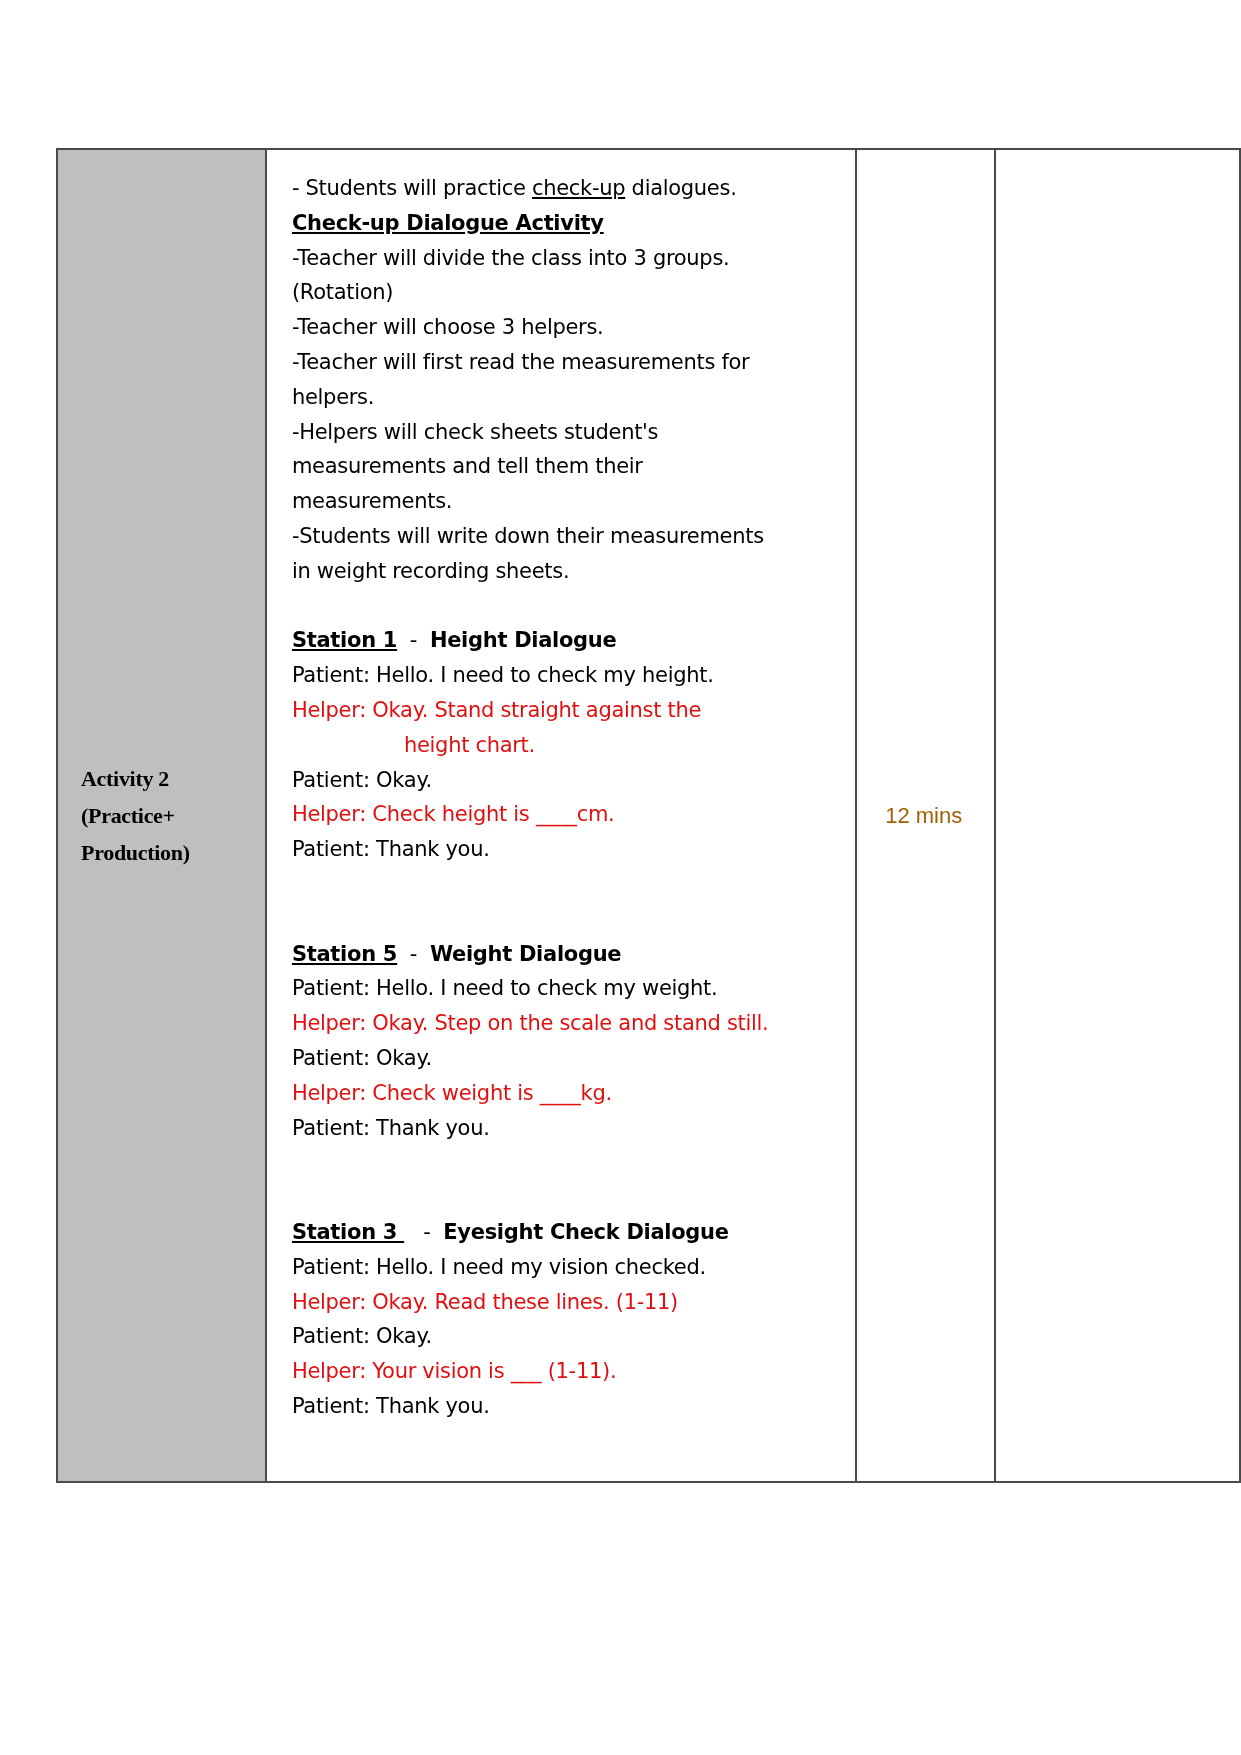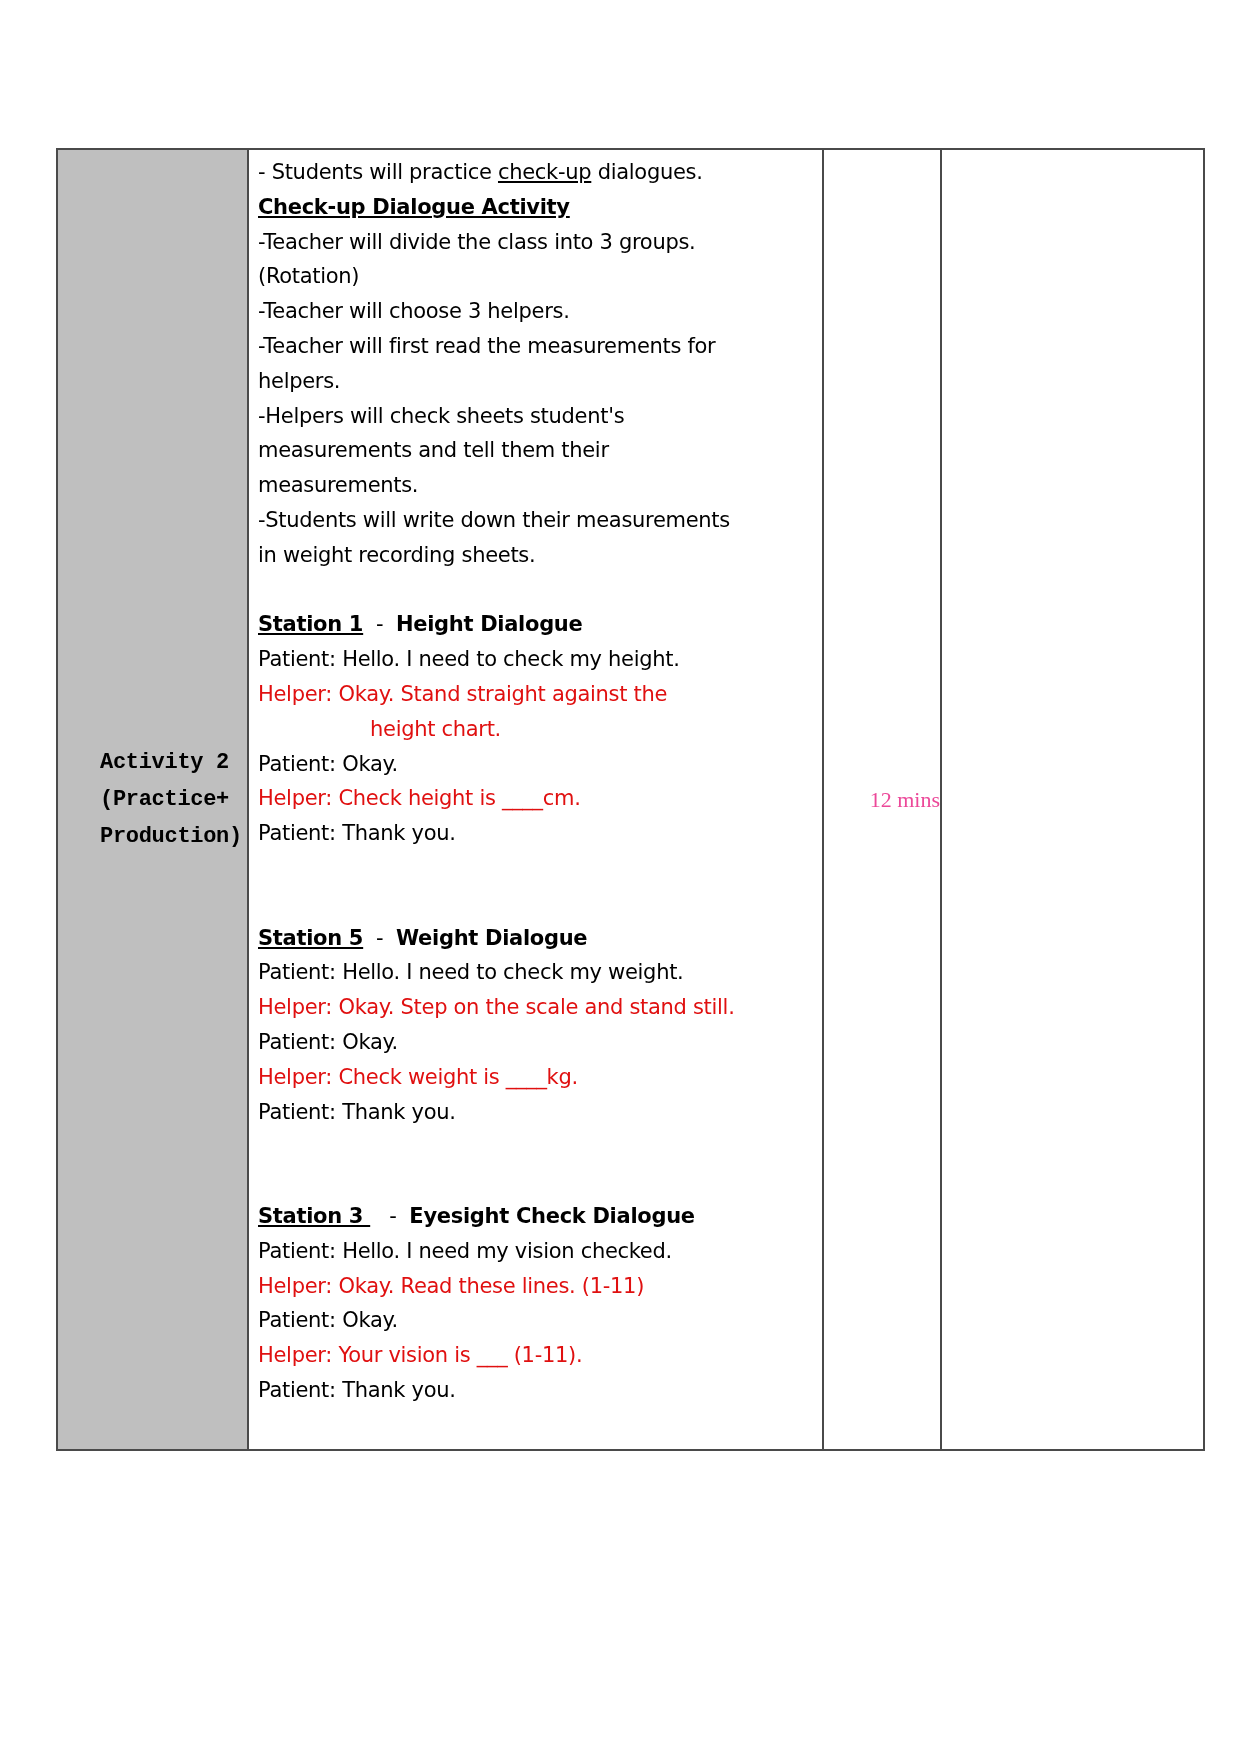--- a/index.html
+++ b/index.html
@@ -16,67 +16,65 @@
   }
   table.lesson {
     position: absolute;
     left: 56px;
     top: 148px;
     border-collapse: collapse;
     table-layout: fixed;
   }
   table.lesson td {
     border: 2px solid var(--border, #4a4a4a);
-    padding: 0;
+    padding: 16px;
   }
   td.c1 {
     width: 189px;
     background: var(--gray, #bfbfbf);
     vertical-align: middle;
   }
   td.c2 {
     width: 573px;
     height: 1299px;
     vertical-align: top;
   }
   td.c3 {
     width: 116px;
     vertical-align: middle;
   }
   td.c4 {
     width: 261px;
   }
   .activity {
-    font-family: Liberation Mono, monospace;
+    font-family: Liberation Serif, serif;
     font-weight: bold;
     font-size: 22px;
     line-height: 37px;
     color: #000;
     padding-left: 7px;
     letter-spacing: -0.3px;
-    margin-left: 35px;
   }
   .content {
     padding: 5px 0 0 9px;
     font-family: "DejaVu Sans", sans-serif;
     font-size: 21px;
     line-height: 34.8px;
     color: #000;
     letter-spacing: -0.3px;
   }
   .tline { white-space: pre; }
   .tline span.b { font-weight: bold; }
   .tline span.u { text-decoration: underline; }
   .tline span.r { color: var(--red, #e01010); }
   .time {
-    font-family: Liberation Serif, serif;
+    font-family: Liberation Sans, sans-serif;
     font-size: 22px;
-    color: #ec4899;
+    color: #a16207;
     padding-left: 12px;
-    text-align: right;
   }
 </style>
 </head>
 <body>
 
 <div class="page">
   <table class="lesson">
     <tbody>
         <tr>
       <td class="c1">

